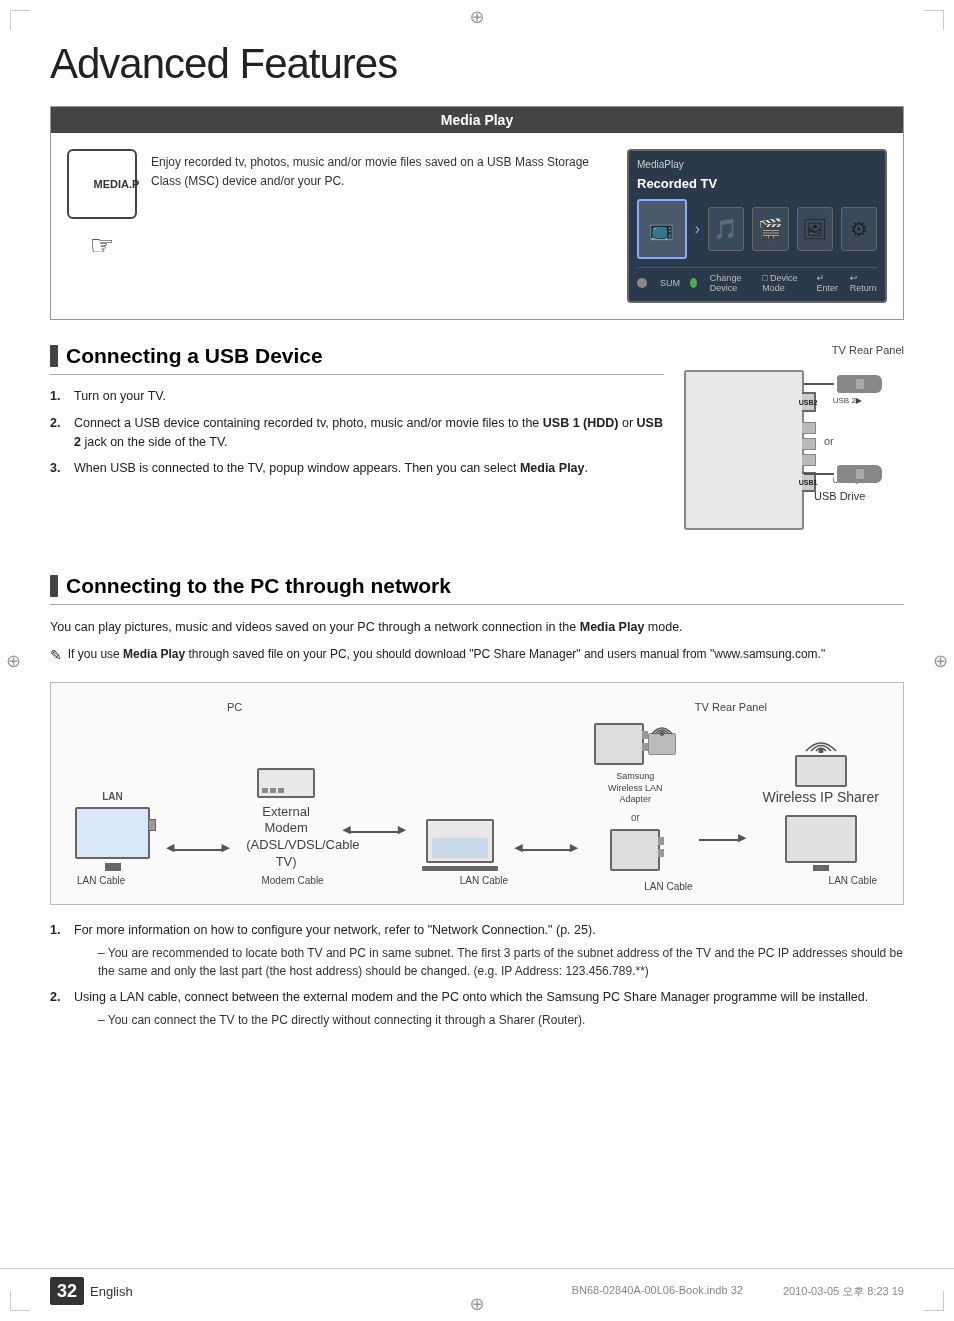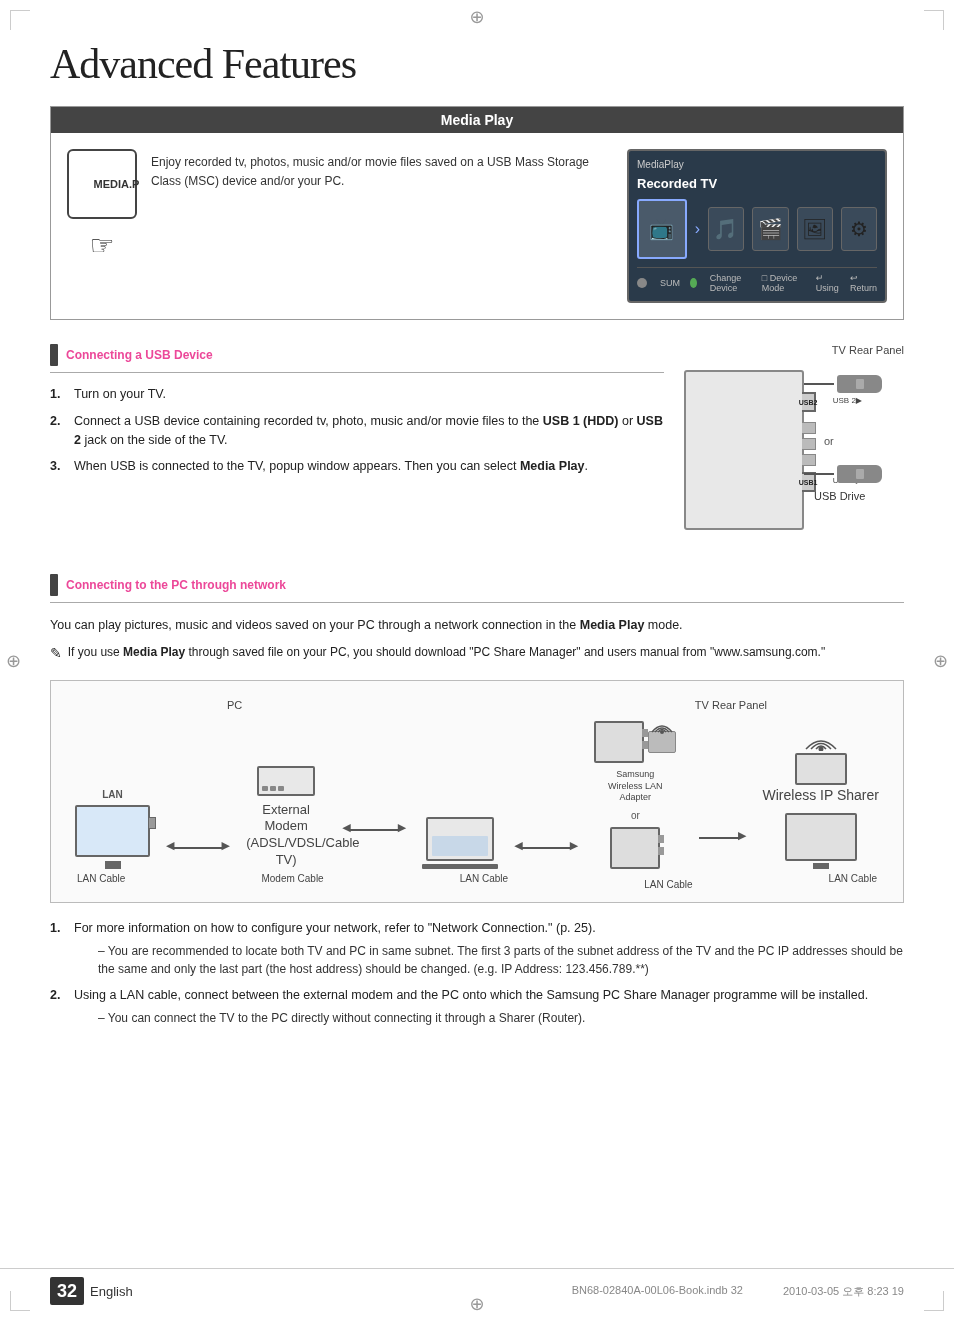--- a/index.html
+++ b/index.html
@@ -43,21 +43,20 @@
     .compass-mark.bottom { bottom: 6px; left: 50%; transform: translateX(-50%); }
     .compass-mark.left { left: 6px; top: 50%; transform: translateY(-50%); }
     .compass-mark.right { right: 6px; top: 50%; transform: translateY(-50%); }
 
     h1.page-title {
       font-size: 42px;
       font-weight: 300;
       color: #222;
       margin-bottom: 18px;
       letter-spacing: -1px;
-      font-family: Liberation Serif, serif;
     }
 
     
     .section-media-play {
       border: 1px solid #999;
       margin-bottom: 24px;
     }
     .section-media-play .header {
       background: #444;
       color: #fff;
@@ -183,23 +182,23 @@
       border-bottom: 1px solid #aaa;
       padding-bottom: 6px;
     }
     .section-bar {
       width: 8px;
       height: 22px;
       background: #444;
       border-radius: 1px;
     }
     .section-title {
-      font-size: 12px;
+      font-size: 21px;
       font-weight: bold;
-      color: #ec4899;
+      color: #000000;
     }
 
     
     .steps-list {
       margin-left: 0;
       padding-left: 0;
       list-style: none;
     }
     .step-item {
       display: flex;
@@ -397,21 +396,21 @@
             <span>SUM</span>
           </div>
           <div class="tv-bottom-item">
             <span class="tv-btn green"></span>
             <span>Change Device</span>
           </div>
           <div class="tv-bottom-item">
             <span>□ Device Mode</span>
           </div>
           <div class="tv-bottom-item">
-            <span>↵ Using</span>
+            <span>↵ Enter</span>
           </div>
           <div class="tv-bottom-item">
             <span>↩ Return</span>
           </div>
         </div>
       </div>
     </div>
   </div>
 
   <div class="usb-section">

